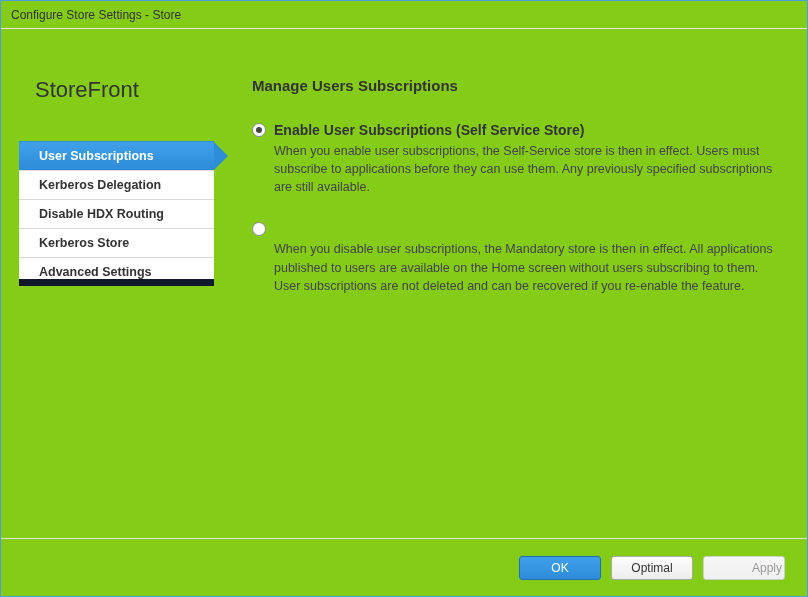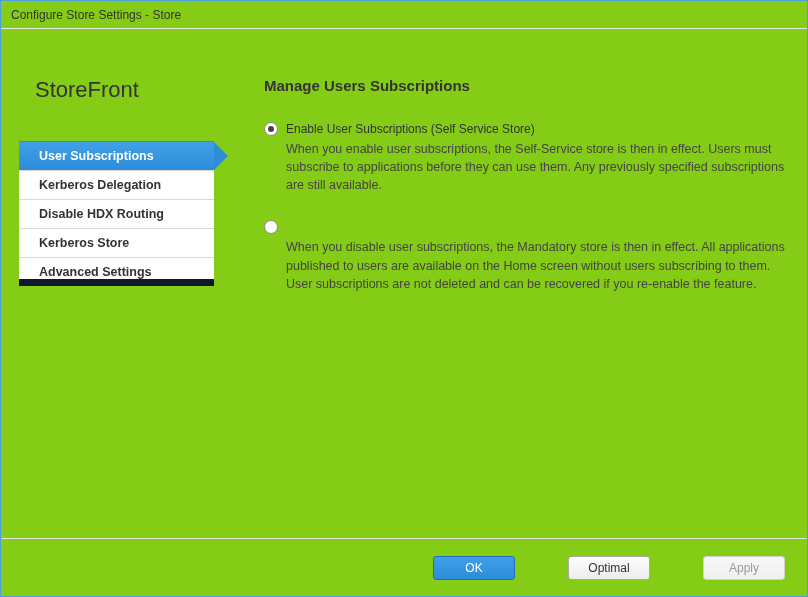--- a/index.html
+++ b/index.html
@@ -24,21 +24,21 @@
       font-size: 12px;
       color: #333;
       border-bottom: 1px solid #e8e8e8;
       display: flex;
       align-items: center;
     }
     .content {
       flex: 1;
       display: flex;
       padding: 18px 4px 0 18px;
-      gap: 12px;
+      gap: 0;
       min-height: 0;
     }
     .sidebar {
       width: 195px;
       flex-shrink: 0;
       padding-top: 30px;
     }
     .brand {
       font-size: 22px;
       font-weight: 300;
@@ -103,22 +103,22 @@
       background: #fff;
       flex-shrink: 0;
     }
     .radio.checked::after {
       content: "";
       width: 6px; height: 6px;
       border-radius: 50%;
       background: #444;
     }
     .opt-label {
-      font-size: 12px;
-      font-weight: 400;
+      font-size: 14px;
+      font-weight: 700;
       color: #333;
     }
     .opt-desc {
       font-size: 12.5px;
       color: #444;
       line-height: 1.45;
       margin: 4px 0 0 22px;
     }
     .footer {
       height: 58px;
@@ -132,32 +132,32 @@
     .btn {
       min-width: 82px;
       height: 24px;
       font-size: 12px;
       border: 1px solid #a9a9a9;
       background: linear-gradient(to bottom, #fdfdfd, #ececec);
       color: #333;
       border-radius: 3px;
       cursor: pointer;
       padding: 0 2px;
-      margin-left: 43px;
     }
     .btn.primary {
       background: linear-gradient(to bottom, #3fa0e8, #2e8cd8);
       border-color: #1f6fb8;
       color: #fff;
     }
     .btn.disabled {
       color: #9a9a9a;
       background: linear-gradient(to bottom, #f7f7f7, #efefef);
       border-color: #cfcfcf;
       cursor: default;
+      text-align: right;
     }
   </style>
 </head>
 <body>
 
 <div class="window">
   <div class="titlebar">
     <span>Configure Store Settings - Store</span>
   </div>
 

